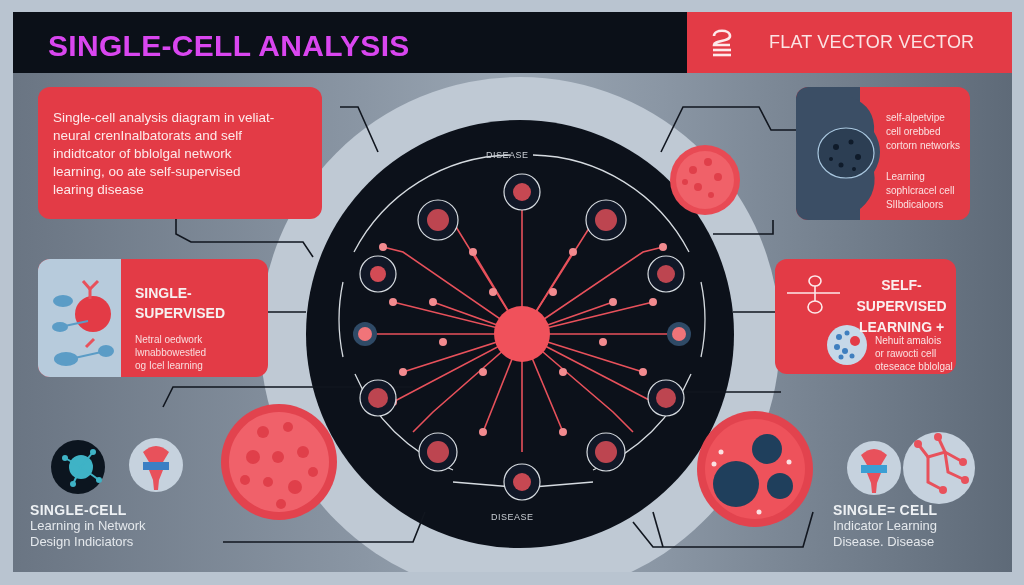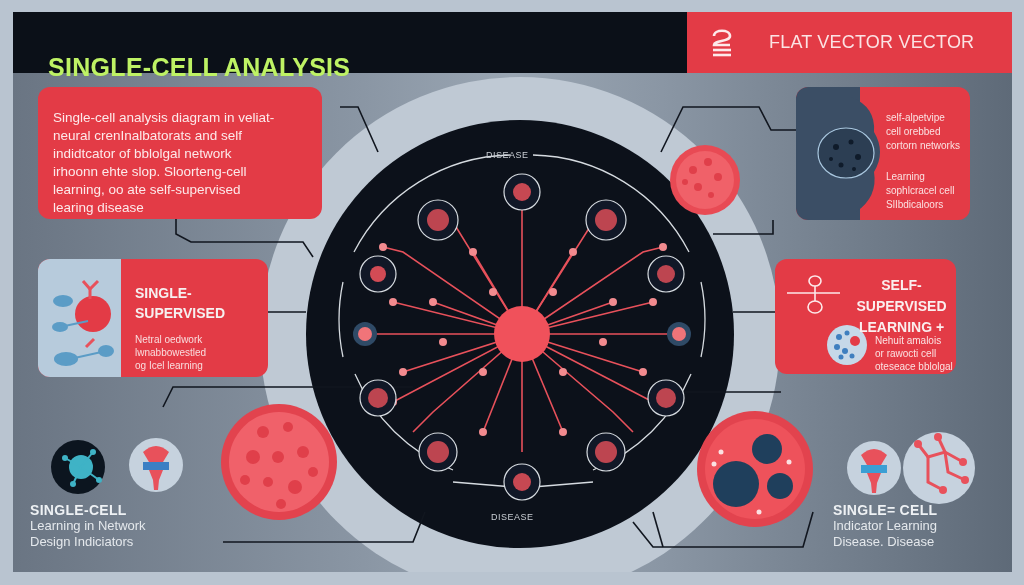--- a/index.html
+++ b/index.html
@@ -13,21 +13,21 @@
     position: absolute; left: 13px; top: 12px; width: 999px; height: 560px;
     background: linear-gradient(90deg, #6a7583 0%, #8a96a4 35%, #9aa6b3 50%, #8a96a4 65%, #5e6a78 100%);
     overflow: hidden;
   }
   .header-left {
     position: absolute; left: 0; top: 0; width: 674px; height: 61px;
     background: #0b1018;
   }
   .header-left .title {
     position: absolute; left: 35px; top: 17px;
-    color: #bef264; font-size: 25px; font-weight: bold; letter-spacing: 0.3px; margin-top: 24px;
+    color: #d946ef; font-size: 30px; font-weight: bold; letter-spacing: 0.3px;
   }
   .header-right {
     position: absolute; left: 674px; top: 0; width: 385px; height: 61px;
     background: #e33b46;
   }
   .header-right .logo {
     position: absolute; left: 22px; top: 14px; width: 26px; height: 32px;
   }
   .header-right .tag {
     position: absolute; left: 82px; top: 20px;
@@ -287,21 +287,20 @@
   </svg>
 
   <div class="disc-label" style="left:473px; top:138px;">DISEASE</div>
   <div class="disc-label" style="left:478px; top:500px;">DISEASE</div>
 
   <div class="panel panel-red p1">
     <div class="txt">
       <div>Single-cell analysis diagram in veliat-</div>
       <div>neural crenInalbatorats and self</div>
       <div>indidtcator of bblolgal network</div>
-      <div>irhoonn ehte slop. Sloorteng-cell</div>
       <div>learning, oo ate self-supervised</div>
       <div>learing disease</div>
     </div>
   </div>
 
   <div class="panel p2">
     <div class="left-pane">
       <svg width="83" height="118" viewBox="0 0 83 118">
         <circle cx="55" cy="55" r="18" fill="#e33b46"></circle>
         <g stroke="#e8515b" stroke-width="3" fill="none">

